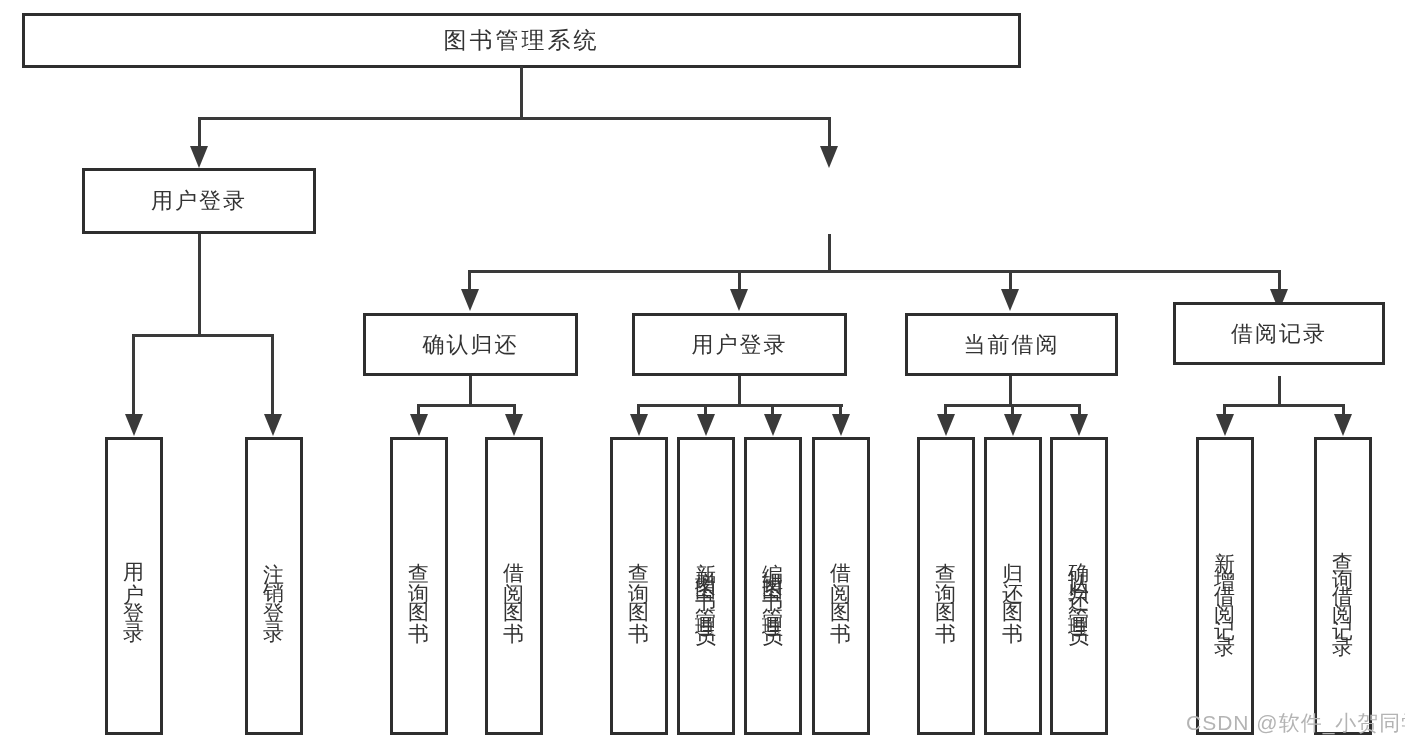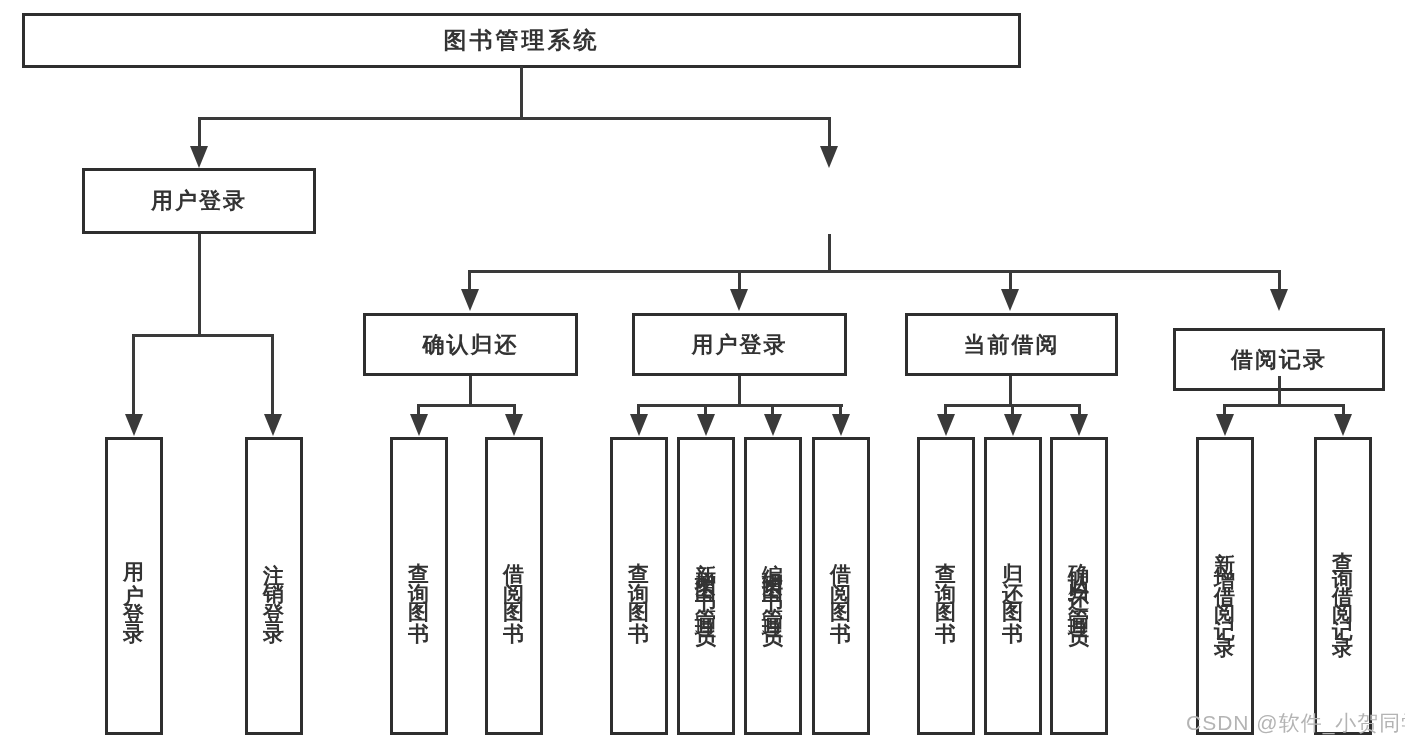--- a/index.html
+++ b/index.html
@@ -19,21 +19,20 @@
     overflow:hidden;
   }
   
   .node{
     position:absolute;
     box-sizing:border-box;
     background:var(--fill);
     border:3px solid var(--border);
     display:flex;align-items:center;justify-content:center;
     text-align:left;
-    font-weight:bold;
   }
   .node.h span{font-size:23px;letter-spacing:3px;line-height:1;}
   .node.lvl23 span{font-size:22px;letter-spacing:2px;line-height:1;}
   .leaf span{
     writing-mode:vertical-rl;
     text-orientation:mixed;
     font-size:21px;
     line-height:1;
   }
   .sp4{letter-spacing:20px;}
@@ -98,21 +97,21 @@
 
   <div class="node h lvl23" style="left:363px;top:313px;width:215px;height:63px;">
     <span>确认归还</span>
   </div>
   <div class="node h lvl23" style="left:632px;top:313px;width:215px;height:63px;">
     <span>用户登录</span>
   </div>
   <div class="node h lvl23" style="left:905px;top:313px;width:213px;height:63px;">
     <span>当前借阅</span>
   </div>
-  <div class="node h lvl23" style="left:1173px;top:328px;width:212px;height:63px;">
+  <div class="node h lvl23" style="left:1173px;top:302px;width:212px;height:63px;">
     <span>借阅记录</span>
   </div>
 
   <div class="vl" style="left:469px;top:376px;height:31px;"></div>
   <div class="hl" style="left:417px;top:404px;width:99px;"></div>
   <div class="vl" style="left:417px;top:404px;height:12px;"></div>
   <div class="vl" style="left:513px;top:404px;height:12px;"></div>
   <div class="ar" style="left:410px;top:414px;"></div>
   <div class="ar" style="left:505px;top:414px;"></div>
 

